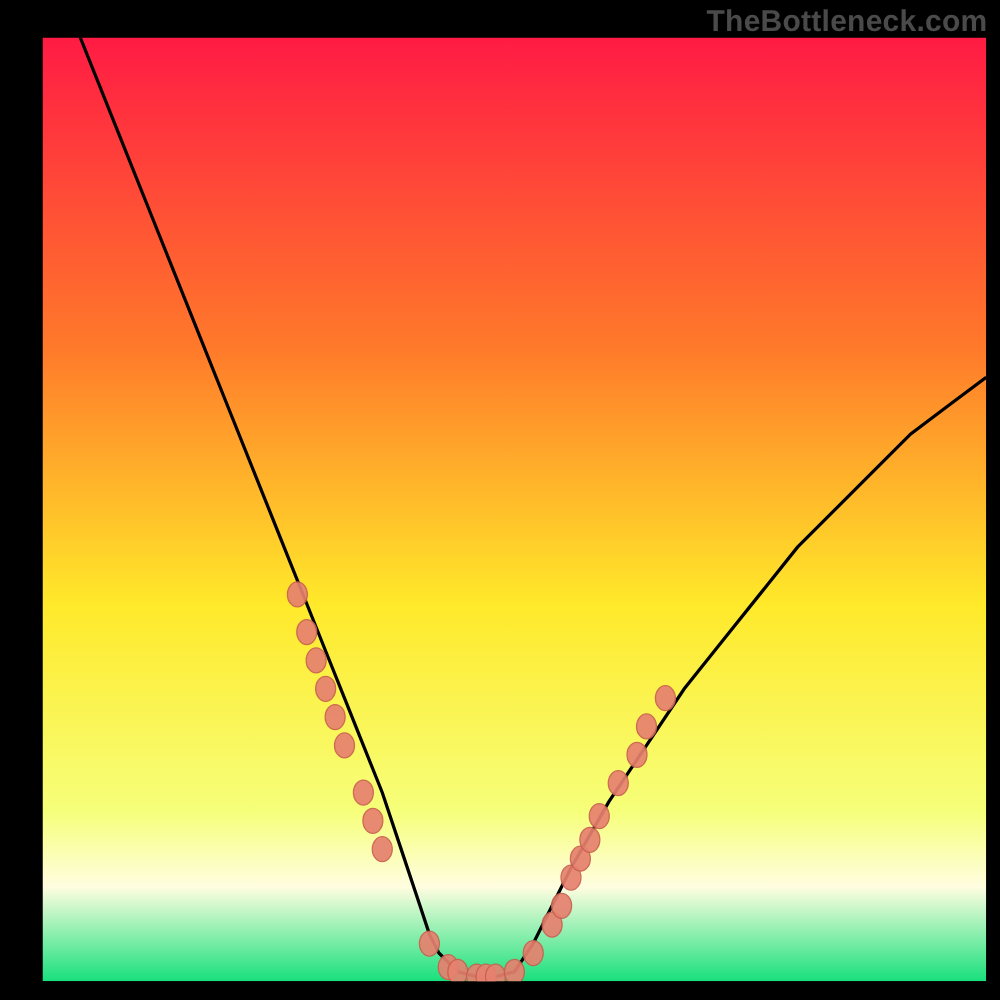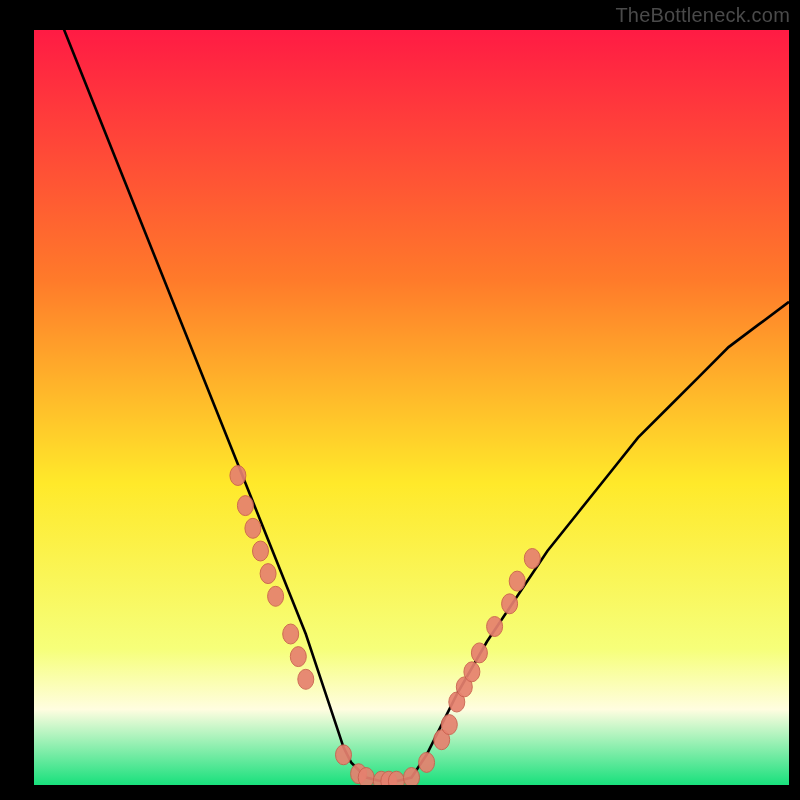--- a/index.html
+++ b/index.html
@@ -15,22 +15,22 @@
     position: relative;
     width: 800px;
     height: 800px;
     background: #000;
   }
   .watermark {
     position: absolute;
     top: 4px;
     right: 10px;
     color: #4a4a4a;
-    font-size: 20px;
-    font-weight: 400;
+    font-size: 24px;
+    font-weight: 700;
     letter-spacing: 0.2px;
     z-index: 5;
   }
   .plot-wrap {
     position: absolute;
     left: 34px;
     top: 30px;
     width: 755px;
     height: 755px;
   }

